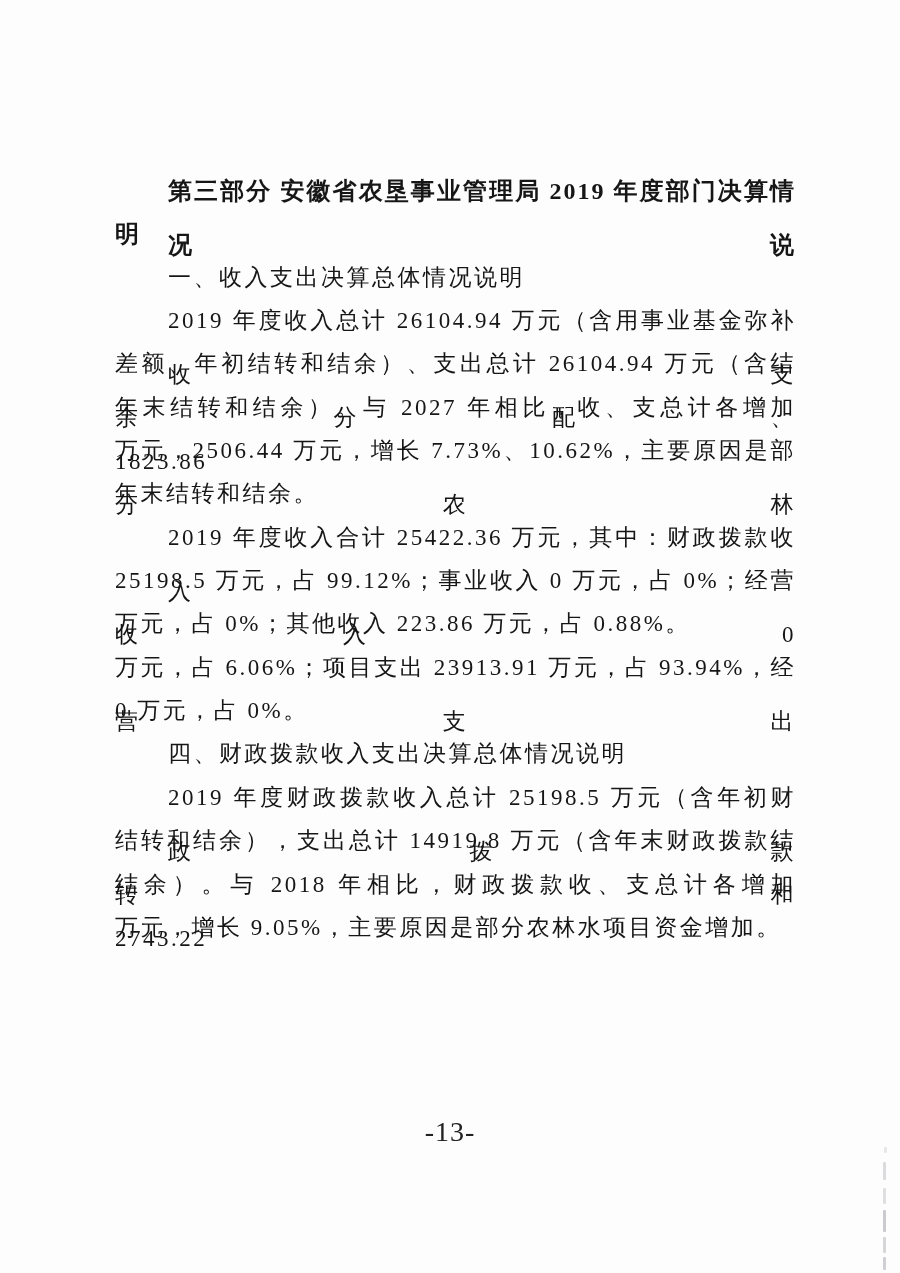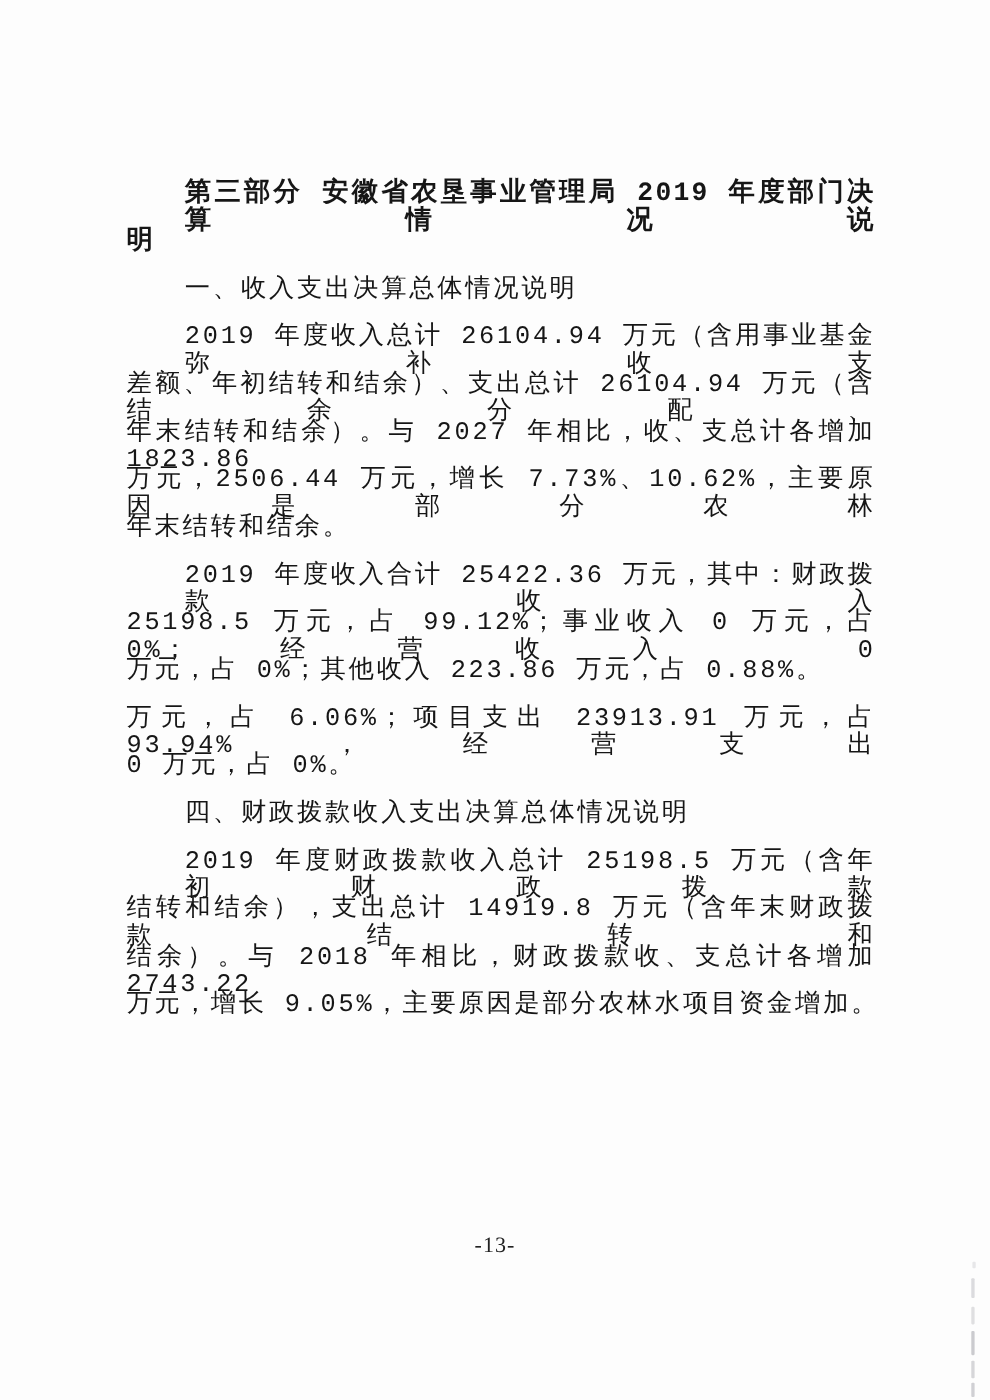--- a/index.html
+++ b/index.html
@@ -21,27 +21,26 @@
     color: #161616;
   }
   .doc {
     position: absolute;
     left: 115px;
     top: 164px;
     width: 681px;
   }
   .ln {
     height: 43.35px;
-    line-height: 25px;
+    line-height: 54px;
     font-size: 23px;
     letter-spacing: 2.5px;
     white-space: nowrap;
     overflow: visible;
     color: #161616;
-    font-family: Liberation Mono, monospace;
   }
   
   .ln.j {
     white-space: normal;
     text-align: justify;
     text-align-last: justify;
   }
   
   .ln.ind {
     padding-left: 53px;
@@ -53,21 +52,21 @@
     letter-spacing: 2px;
   }
   .pagenum {
     position: absolute;
     top: 1117px;
     left: 0;
     width: 900px;
     height: 30px;
     line-height: 30px;
     text-align: center;
-    font-size: 20px;
+    font-size: 28px;
     letter-spacing: 1px;
     color: #222;
   }
   
   .artifact {
     position: absolute;
     width: 3px;
     border-radius: 1px;
     background: #9a9aa2;
   }

